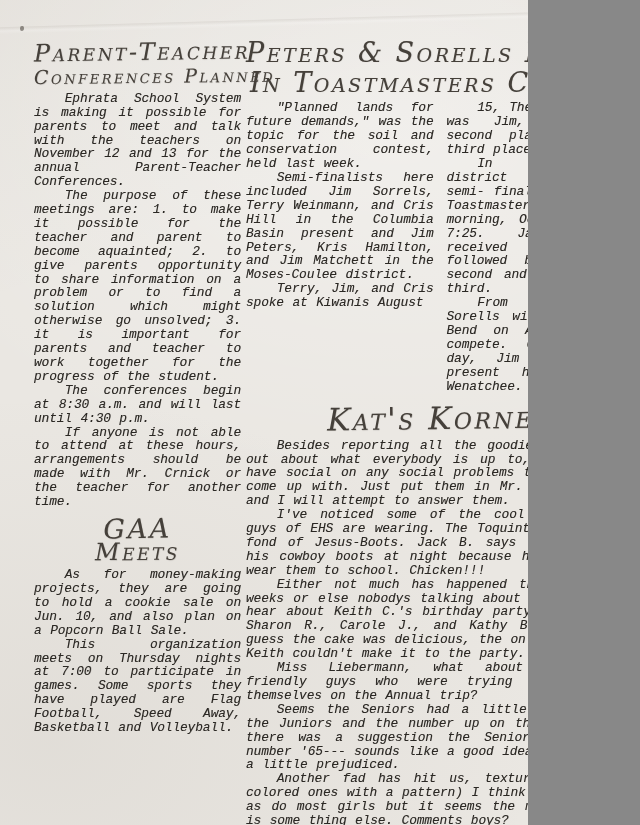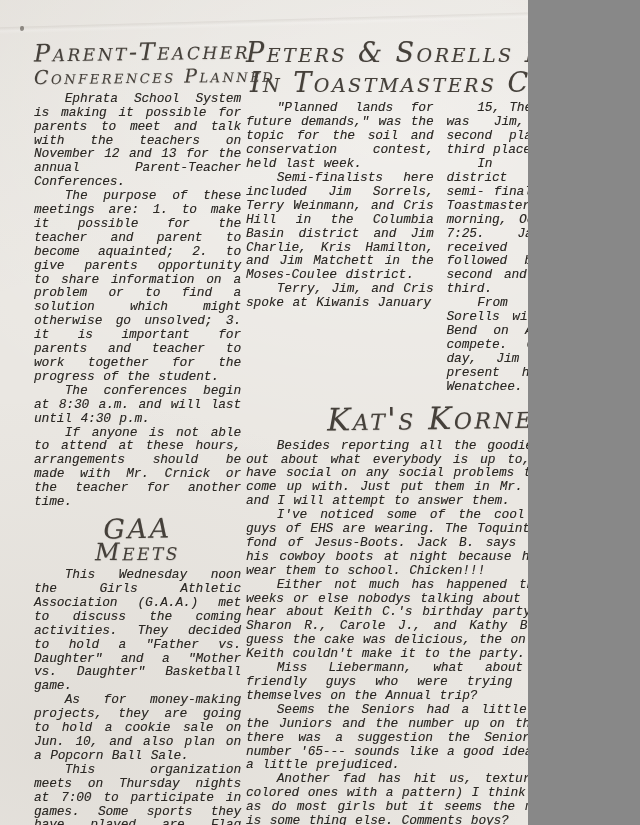--- a/index.html
+++ b/index.html
@@ -71,36 +71,35 @@
       <h2 class="hw hw-sm">Conferences Planned</h2>
       <p>Ephrata School System is making it possible for parents to meet and talk with the teachers on November 12 and 13 for the annual Parent-Teacher Conferences.</p>
       <p>The purpose of these meetings are: 1. to make it possible for the teacher and parent to become aquainted; 2. to give parents opportunity to share information on a problem or to find a solution which might otherwise go unsolved; 3. it is important for parents and teacher to work together for the progress of the student.</p>
       <p>The conferences begin at 8:30 a.m. and will last until 4:30 p.m.</p>
       <p>If anyone is not able to attend at these hours, arrangements should be made with Mr. Crnick or the teacher for another time.</p>
     </article>
 
     <article>
       <h2 class="hw hw-lg center gaa-head">GAA</h2>
       <h2 class="hw hw-md center gaa-head2">Meets</h2>
-      <p>This Wednesday noon the Girls Athletic Association (G.A.A.) met to discuss the coming activities. They decided to hold a "Father vs. Daughter" and a "Mother vs. Daughter" Basketball game.</p>
       <p>As for money-making projects, they are going to hold a cookie sale on Jun. 10, and also plan on a Popcorn Ball Sale.</p>
       <p>This organization meets on Thursday nights at 7:00 to participate in games. Some sports they have played are Flag Football, Speed Away, Basketball and Volleyball.</p>
 
     </article>
   </section>
 
   <section class="region-right body-text">
     <article>
       <h2 class="hw hw-lg center">Peters &amp; Sorells Finalists</h2>
       <h2 class="hw hw-lg center">In Toastmasters Contest</h2>
       <div class="twocol">
         <div class="col">
           <p>"Planned lands for future demands," was the topic for the soil and conservation contest, held last week.</p>
-          <p>Semi-finalists here included Jim Sorrels, Terry Weinmann, and Cris Hill in the Columbia Basin district and Jim Charlie, Kris Hamilton, and Jim Matchett in the Moses-Coulee district.</p>
-          <p>Terry, Jim, and Cris spoke at Kiwanis January</p>
+          <p>Semi-finalists here included Jim Sorrels, Terry Weinmann, and Cris Hill in the Columbia Basin present and Jim Peters, Kris Hamilton, and Jim Matchett in the Moses-Coulee district.</p>
+          <p>Terry, Jim, and Cris spoke at Kiwanis August</p>
         </div>
         <div class="col">
           <p>15,  The winner there was Jim, with Ball second place and Cris third place..</p>
           <p>In the other district contest, the semi- finalists spoke at Toastmasters on Saturday morning, October 17, at 7:25. James Peters received first place, followed by Kris with second and Jim Matchett third.</p>
           <p>From here Jim Sorells will go to Big Bend on August 29 to compete. On the same day, Jim Peters will present his talk in Wenatchee.</p>
         </div>
       </div>
     </article>
 
     <article>

